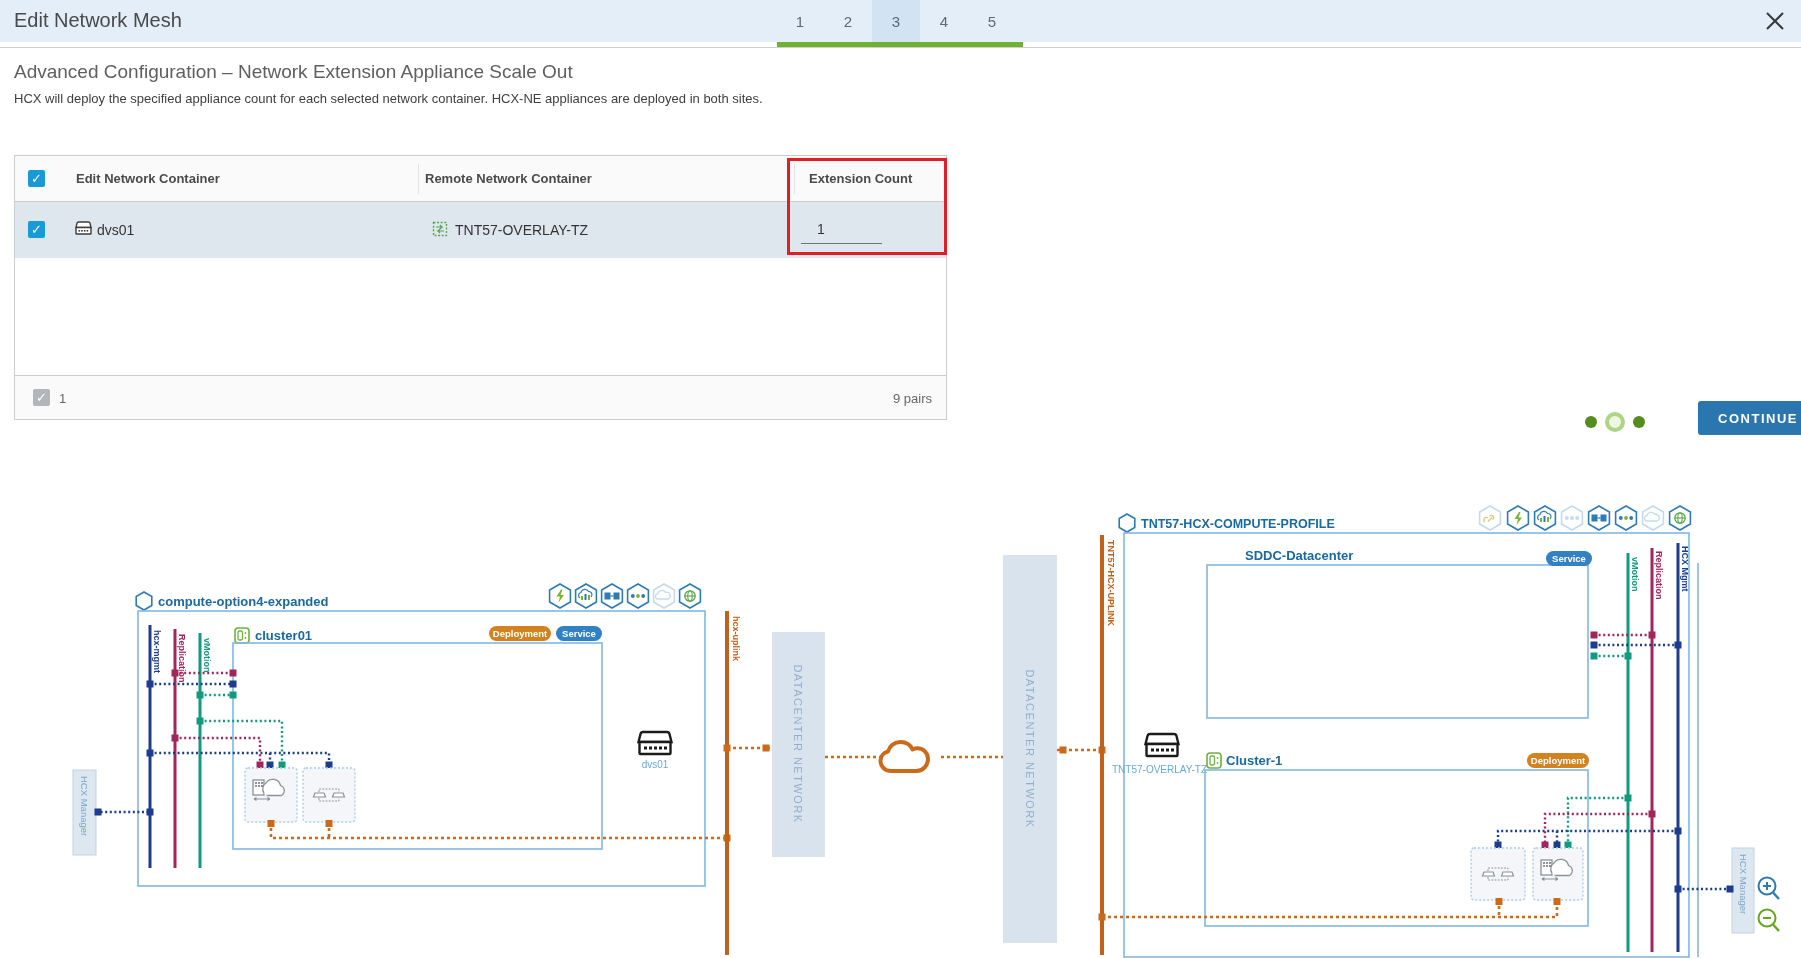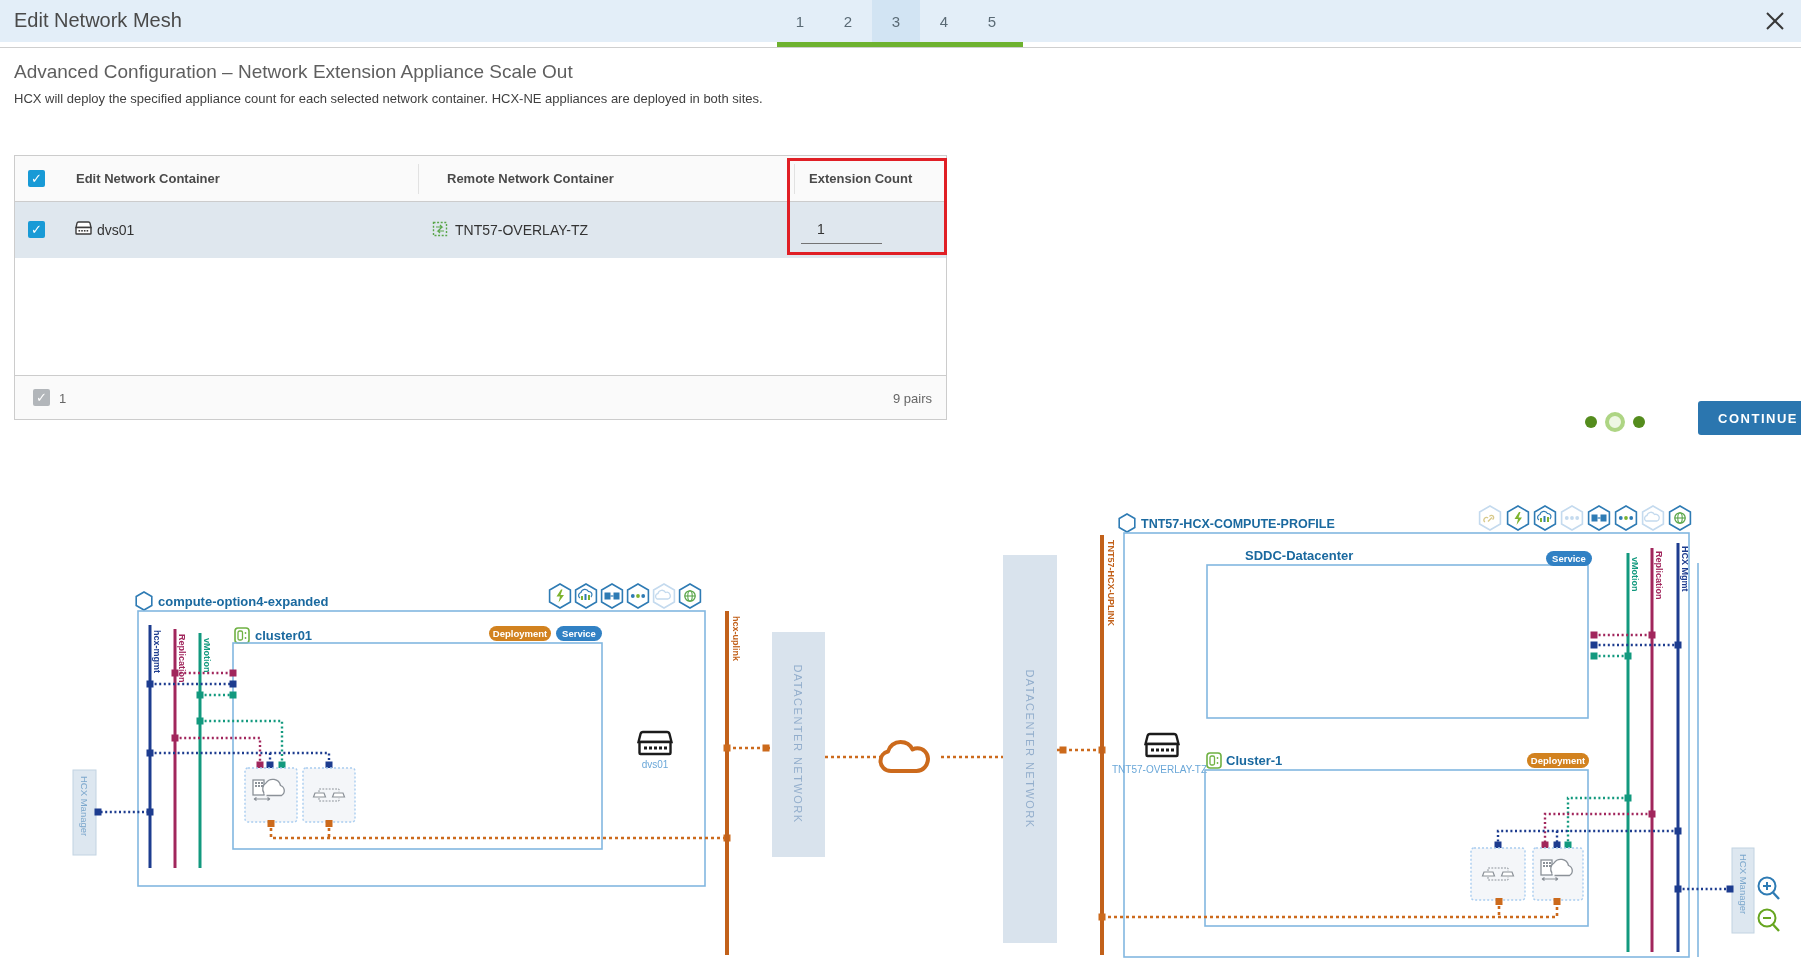--- a/index.html
+++ b/index.html
@@ -73,21 +73,21 @@
     </svg>
 </div>
 
 <div class="heading">Advanced Configuration – Network Extension Appliance Scale Out</div>
 <div class="desc">HCX will deploy the specified appliance count for each selected network container. HCX-NE appliances are deployed in both sites.</div>
 
 <div class="dgrid">
   <div class="dg-header">
     <div class="cb" style="left:13px; top:14px;">✓</div>
     <div class="dg-col" style="left:61px;">Edit Network Container</div>
-    <div class="dg-col" style="left:432px;">Remote Network Container</div>
+    <div class="dg-col" style="left:410px;">Remote Network Container</div>
     <div class="dg-col" style="left:794px;">Extension Count</div>
     <div class="dg-sep" style="left:403px;"></div>
     <div class="dg-sep" style="left:779px;"></div>
   </div>
   <div class="dg-row">
     <div class="cb" style="left:13px; top:19px;">✓</div>
     <svg style="position:absolute; left:59px; top:18px;" width="19" height="17">
       <path d="M4.5,2 h10 q1.2,0 1.5,1.2 l1,4.3 h-15 l1,-4.3 q0.3,-1.2 1.5,-1.2 z" fill="#fff" stroke="#3c3c3c" stroke-width="1.4"></path>
       <rect x="2" y="7.5" width="15" height="6.5" fill="#fff" stroke="#3c3c3c" stroke-width="1.4" rx="0.5"></rect>
       <rect x="4.5" y="10" width="1.6" height="1.6" fill="#3c3c3c"></rect>

